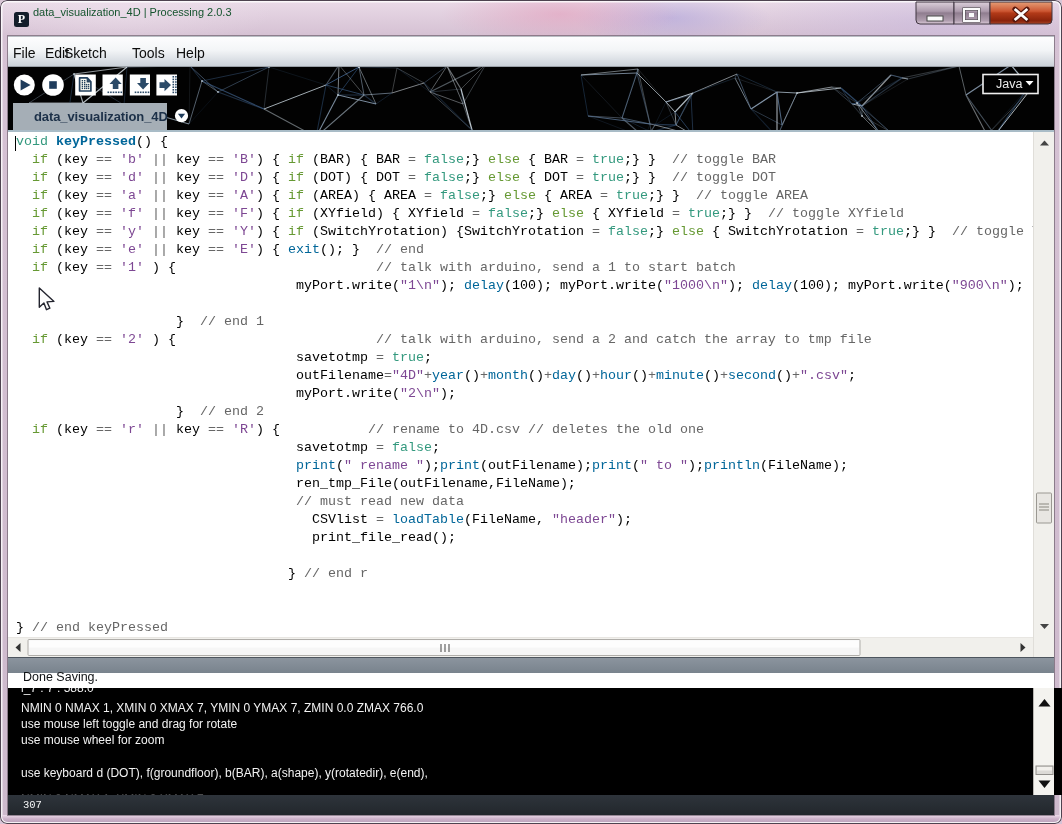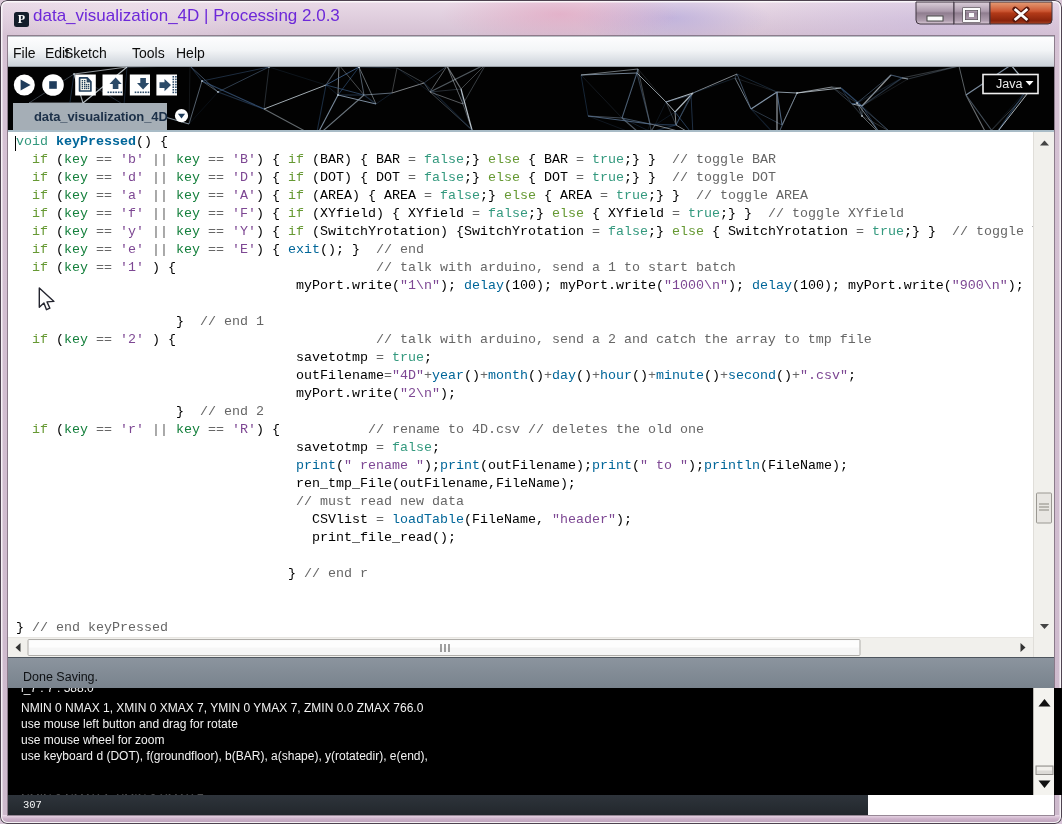--- a/index.html
+++ b/index.html
@@ -10,48 +10,48 @@
  radial-gradient(260px 100px at 80px 810px,rgba(232,218,236,.7),rgba(232,218,236,0) 70%),
  radial-gradient(260px 100px at 1000px 815px,rgba(226,208,230,.6),rgba(226,208,230,0) 70%),
  linear-gradient(#d9c6d6,#cfbacd)}
 .win{position:absolute;inset:0;border-radius:7px;background:
  radial-gradient(170px 45px at 560px 14px,rgba(228,148,180,.5),rgba(228,148,180,0) 70%),
  radial-gradient(140px 40px at 672px 18px,rgba(158,150,220,.45),rgba(158,150,220,0) 70%),
  radial-gradient(260px 65px at 930px 22px,rgba(190,175,222,.38),rgba(190,175,222,0) 70%),
  radial-gradient(220px 55px at 120px 12px,rgba(240,228,238,.5),rgba(240,228,238,0) 70%),
  linear-gradient(#eadbe8,#d6c2d4 34px,#cdb9cc);
  box-shadow:inset 0 0 0 1px #4e4350, inset 0 0 0 2.5px rgba(255,255,255,.8)}
-.titletxt{position:absolute;left:33px;top:6px;font-size:17px;color:#6d28d9}
+.titletxt{position:absolute;left:33px;top:6px;font-size:11px;color:#14532d}
 .picon{position:absolute;left:14px;top:11.5px;width:15px;height:15.5px;background:#141e2b;border-radius:2.5px;
  color:#fff;font-size:12px;font-weight:bold;text-align:center;line-height:15px;font-family:"Liberation Serif",serif}
 .client{position:absolute;left:8px;top:36px;width:1046px;height:779px;background:#fff;
  box-shadow:0 0 0 1px rgba(70,58,70,.5)}
 .menubar{position:absolute;left:0;top:0;width:1046px;height:31px;
  background:linear-gradient(#fdfdfe,#f3f5f7 45%,#e0e4e9 72%,#ccd2d9);border-bottom:1px solid #9aa0a7;border-top:1px solid #b9bec4}
 .menubar span{position:absolute;top:0;height:30px;line-height:32px;font-size:14px;color:#0c0c0c}
 .toolbar{position:absolute;left:0;top:31px;width:1046px;height:63px;background:#020202;overflow:hidden}
 .sep{position:absolute;left:0;top:94px;width:1046px;height:2px;background:#a9bcc7}
 .tab{position:absolute;left:5px;top:36px;width:154px;height:27px;background:#a5aeb6;
  color:#1c3048;font-size:13px;font-weight:bold;line-height:28px;padding-left:21px;letter-spacing:-.1px}
 .editor{position:absolute;left:0;top:96px;width:1025px;height:511px;background:#fff;overflow:hidden}
 pre.code{position:absolute;left:8px;top:1px;font-family:"Liberation Mono",monospace;
  font-size:13.333px;line-height:18px;color:#000;white-space:pre}
 .k1{color:#33997e}.fn{color:#006699}.fnb{color:#006699;font-weight:bold}.kw{color:#669933}
-.key{color:#15803d}.lit{color:#7d4793}.op{color:#666666}.cm{color:#666666}
+.key{color:#000000}.lit{color:#7d4793}.op{color:#666666}.cm{color:#666666}
 .caret{position:absolute;left:7px;top:100px;width:1.3px;height:15px;background:#000}
 .vscroll{position:absolute;left:1025px;top:96px;width:21px;height:525px;background:#f1f0ec;border-left:1px solid #e0ded9}
 .hscroll{position:absolute;left:0;top:601px;width:1025px;height:20px;background:#f1f0ec;border-top:1px solid #e8e6e2}
-.statusbar{position:absolute;left:0;top:621px;width:1046px;height:31px;
+.statusbar{position:absolute;left:0;top:621px;width:1046px;height:16px;
  background:linear-gradient(#8b949e,#79838d);border-top:1px solid #4d555e}
 .statusbar div{font-size:12.5px;color:#0e1114;padding:12px 0 0 15px}
 .console{position:absolute;left:0;top:652px;width:1061px;height:107px;background:#000;overflow:hidden;
  font-size:12px;color:#f2f2f2}
 .console div{position:absolute;left:13px;white-space:nowrap}
 .cscroll{position:absolute;left:1025px;top:652px;width:21px;height:107px;background:#f4f3ef;border-left:1px solid #b8b6b2}
-.lnbar{position:absolute;left:0;top:759px;width:860px;height:20px;background:linear-gradient(#2e343b,#22272c);color:#f2f3f4;
+.lnbar{position:absolute;left:0;top:759px;width:1046px;height:20px;background:linear-gradient(#2e343b,#22272c);color:#f2f3f4;
  font-family:"Liberation Mono",monospace;font-size:10.5px;line-height:20px;padding-left:15px;transform:translateZ(0)}
 </style></head>
 <body>
 <div class="desk"></div>
 <div class="win"></div>
 <div class="picon">P</div>
 <div class="titletxt">data_visualization_4D | Processing 2.0.3</div>
 <svg style="position:absolute;left:914px;top:1px" width="142" height="27" viewBox="0 0 142 27">
   <defs>
     <linearGradient id="gb" x1="0" y1="0" x2="0" y2="1">
@@ -420,23 +420,23 @@
           <line x1="441" y1="6" x2="441" y2="14"></line>
       </g>
     </svg>
   </div>
   <div class="statusbar">
       <div>Done Saving.</div>
     </div>
   <div class="console">
     <div style="top:-7px">l_7 : 7 : 588.0</div>
     <div style="top:13px">NMIN 0 NMAX 1, XMIN 0 XMAX 7, YMIN 0 YMAX 7, ZMIN 0.0 ZMAX 766.0</div>
-    <div style="top:29px">use mouse left button and drag for rotate</div>
+    <div style="top:29px">use mouse left toggle and drag for rotate</div>
     <div style="top:45px">use mouse wheel for zoom</div>
-    <div style="top:61px">use keyboard d (DOT), f(groundfloor), b(BAR), a(shape), y(rotatedir), e(end),</div>
+    <div style="top:78px">use keyboard d (DOT), f(groundfloor), b(BAR), a(shape), y(rotatedir), e(end),</div>
     <div style="top:104px;color:#4a4a4a">NMIN 0 NMAX 1, XMIN 0 XMAX 7</div>
   </div>
   <div class="cscroll">
     <svg width="21" height="107" viewBox="0 0 21 107">
       <path d="M4.5 18.5 l6 -7.5 l6 7.5 z" fill="#111"></path>
       <path d="M4.5 92.5 l6 7.5 l6 -7.5 z" fill="#111"></path>
       <rect x="2" y="78" width="17" height="8.5" fill="#dcdad6" stroke="#908e8a" stroke-width="1"></rect>
       <rect x="3" y="79" width="15" height="3.5" fill="#f2f0ec"></rect>
     </svg>
   </div>

